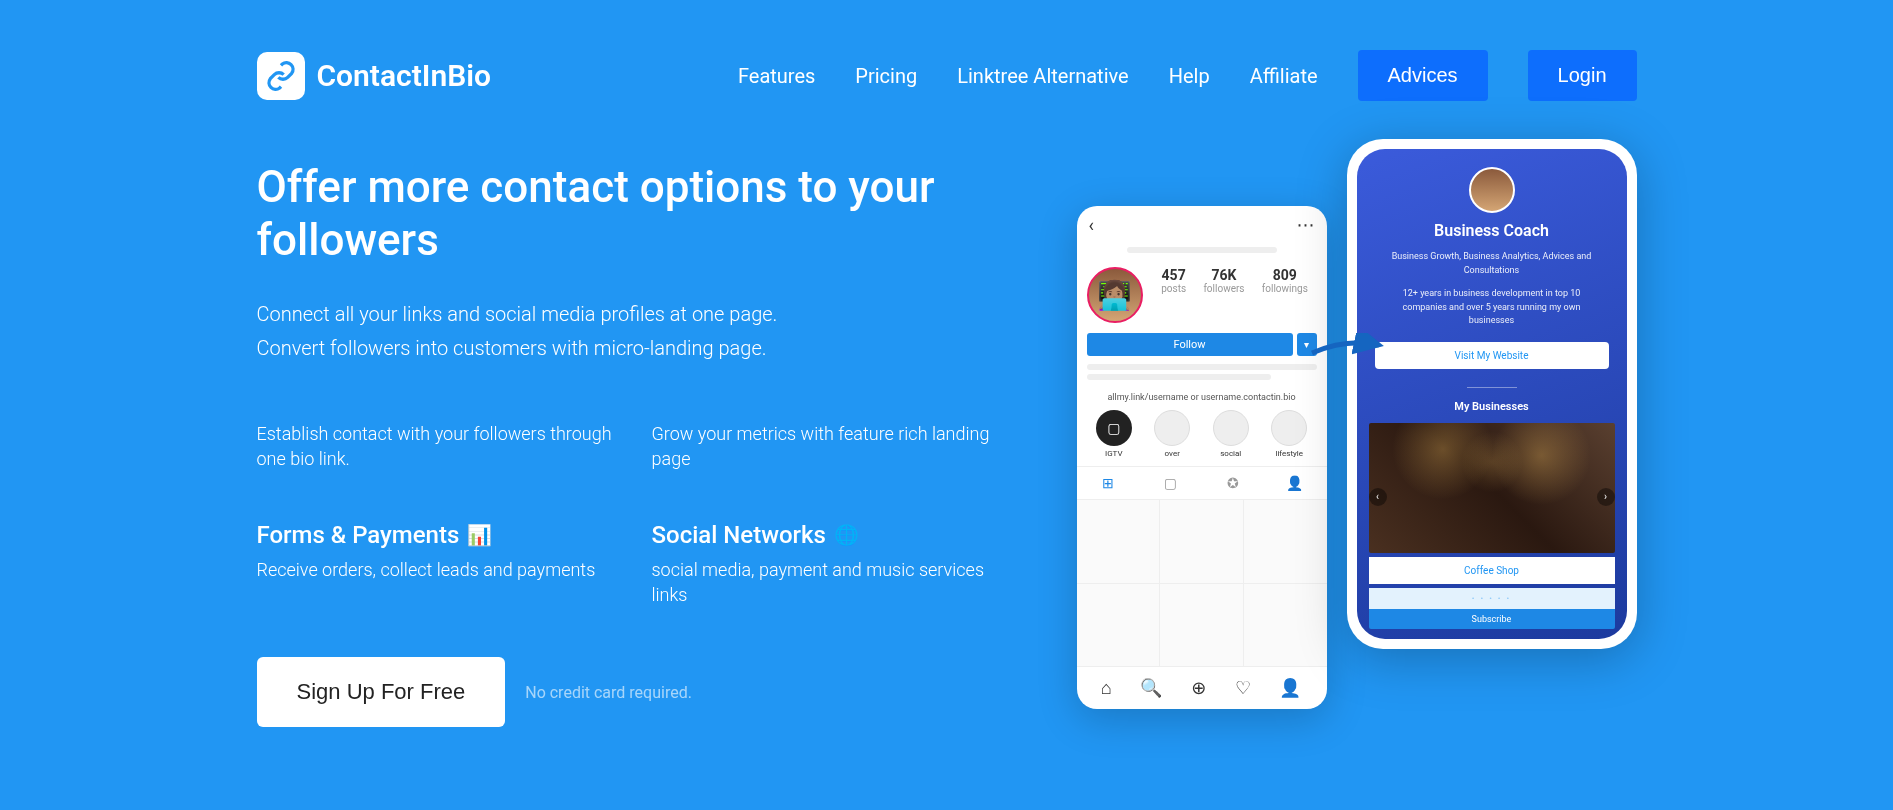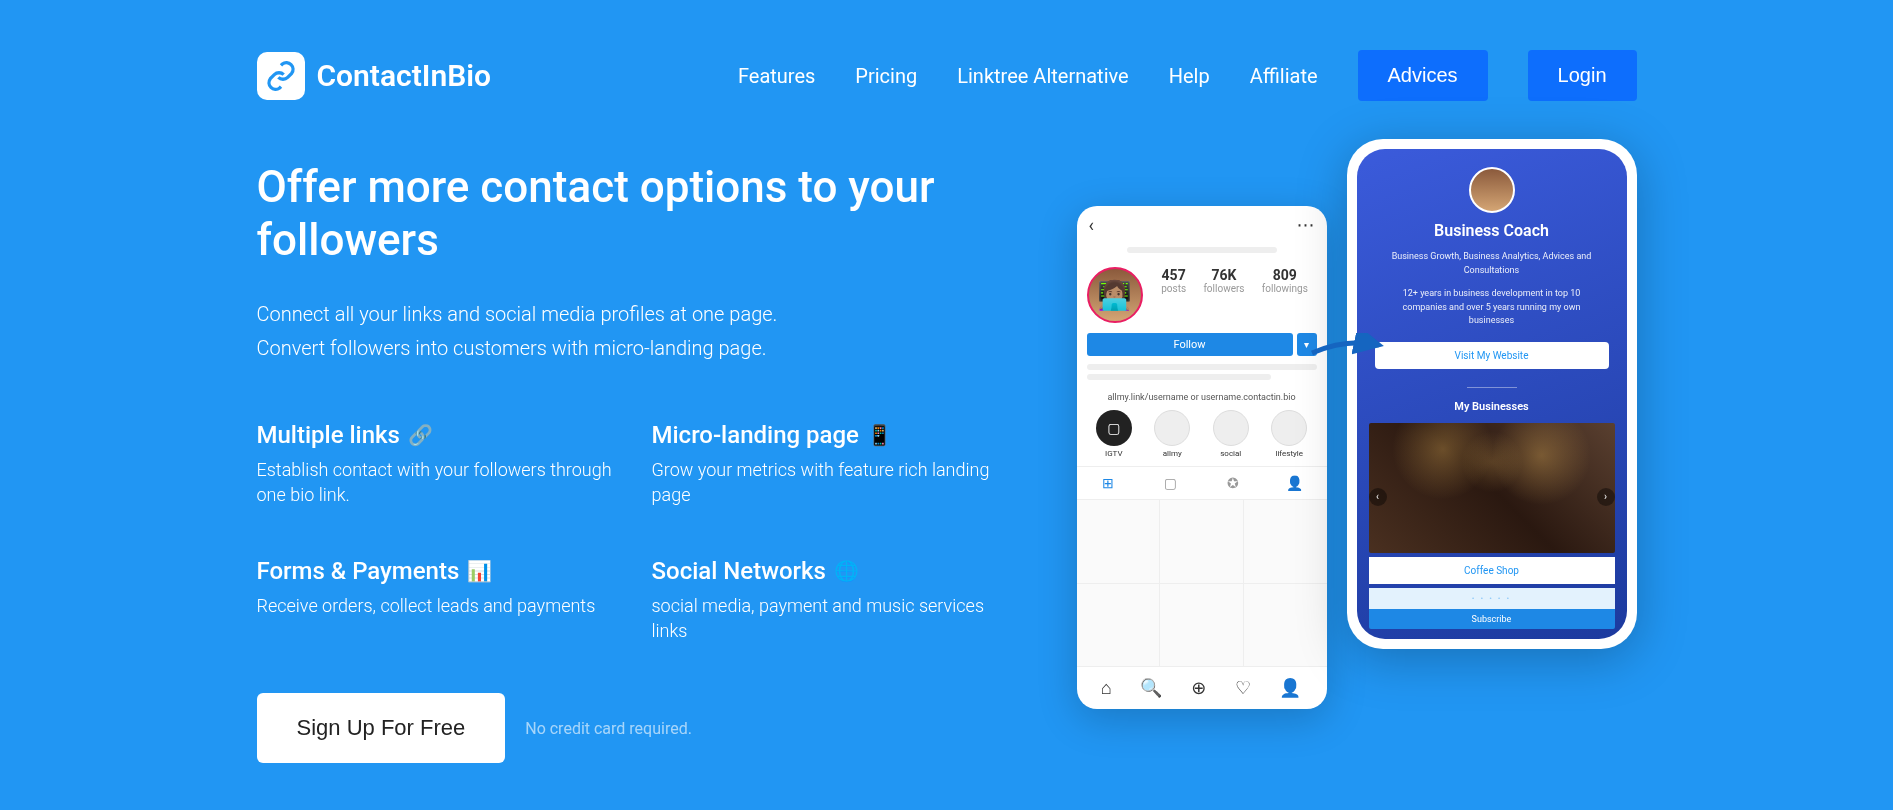--- a/index.html
+++ b/index.html
@@ -388,31 +388,23 @@
   <div class="hero">
     <div class="hero-left">
       <h1 class="hero-title">Offer more contact options to your followers</h1>
       <div class="hero-sub">
         <div>Connect all your links and social media profiles at one page.</div>
         <div>Convert followers into customers with micro-landing page.</div>
       </div>
 
       <div class="features-grid">
         <div class="feature">
-          <h3>
-              <span>Multiple links</span> 
-              <span class="emoji">🔗</span>
-            </h3>
           <p>Establish contact with your followers through one bio link.</p>
         </div>
         <div class="feature">
-          <h3>
-              <span>Micro-landing page</span> 
-              <span class="emoji">📱</span>
-            </h3>
           <p>Grow your metrics with feature rich landing page</p>
         </div>
         <div class="feature">
           <h3>
               <span>Forms &amp; Payments</span> 
               <span class="emoji">📊</span>
             </h3>
           <p>Receive orders, collect leads and payments</p>
         </div>
         <div class="feature">
@@ -459,21 +451,21 @@
           <div class="insta-follow">Follow</div>
           <div class="insta-arrow-btn">▾</div>
         </div>
         <div class="insta-bio-lines">
           <div></div>
             <div></div>
         </div>
         <div class="insta-link">allmy.link/username or username.contactin.bio</div>
         <div class="insta-stories">
           <div><div class="story-igtv">▢</div><span>IGTV</span></div>
-          <div><div class="story-circle"></div><span>allmy</span></div>
+          <div><div class="story-circle"></div><span>over</span></div>
           <div><div class="story-circle"></div><span>social</span></div>
           <div><div class="story-circle"></div><span>lifestyle</span></div>
         </div>
         <div class="insta-tabs">
           <div class="insta-tab active">⊞</div>
           <div class="insta-tab">▢</div>
           <div class="insta-tab">✪</div>
           <div class="insta-tab">👤</div>
         </div>
         <div class="insta-grid">

